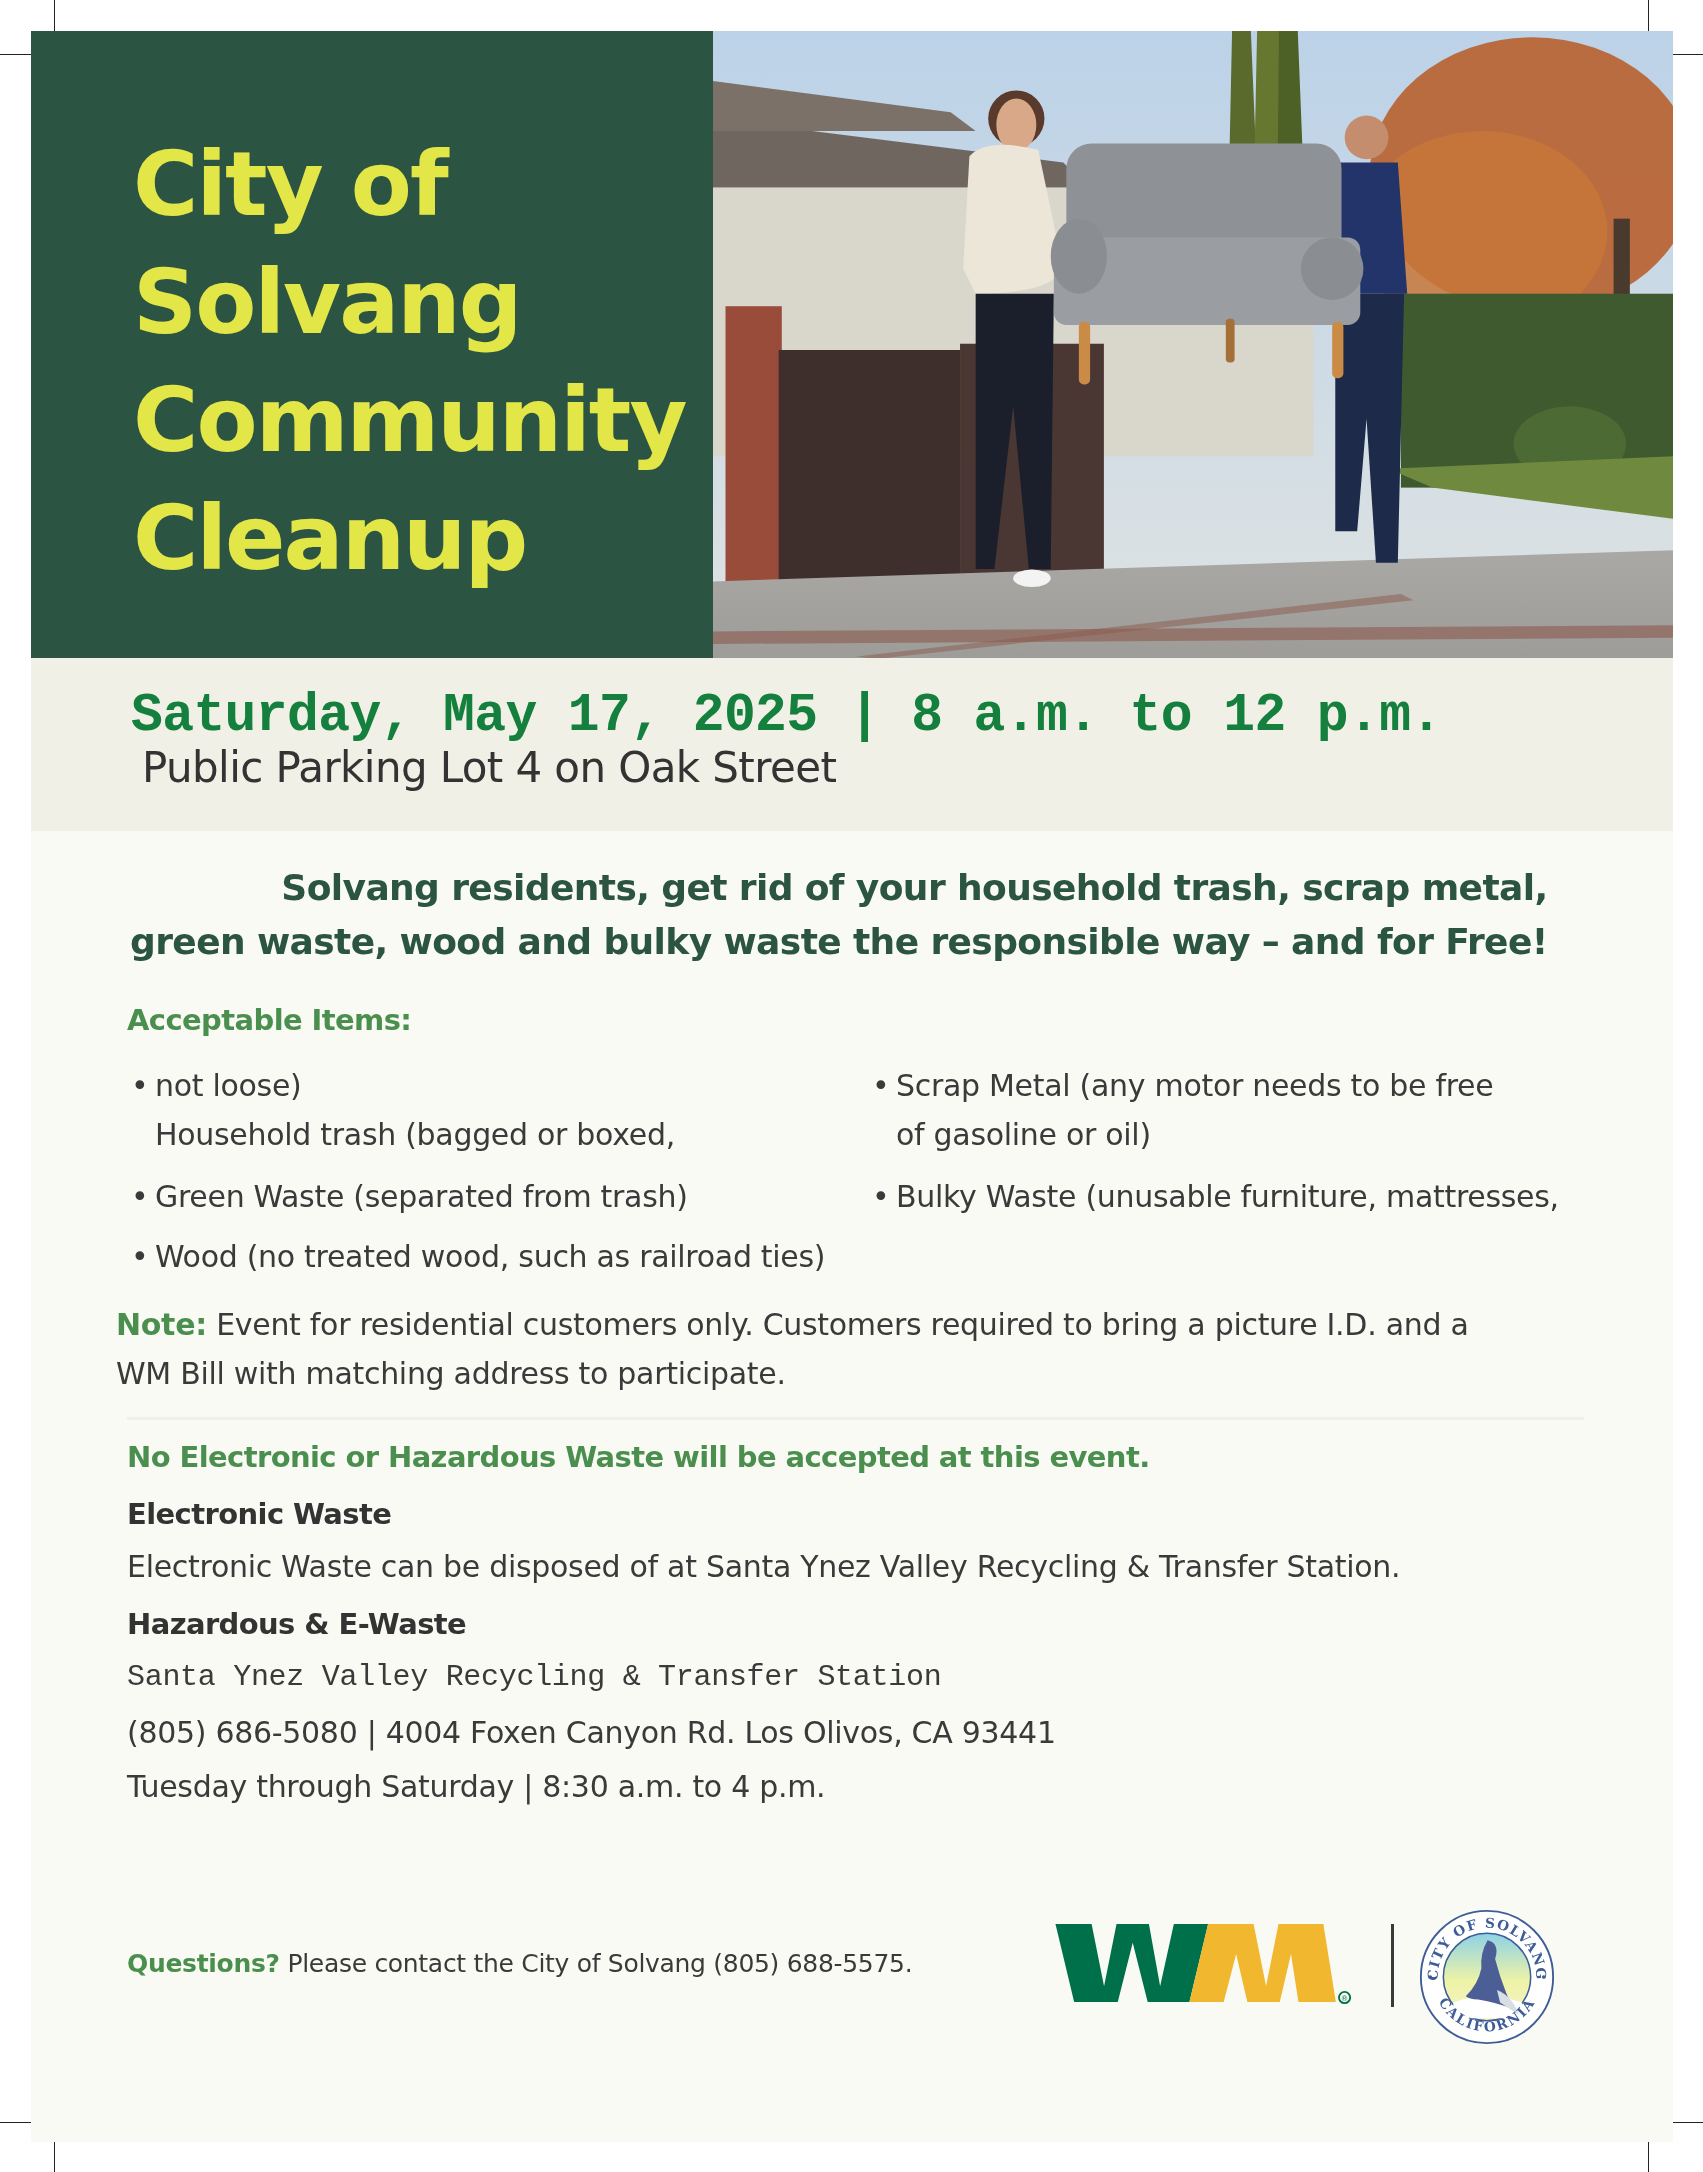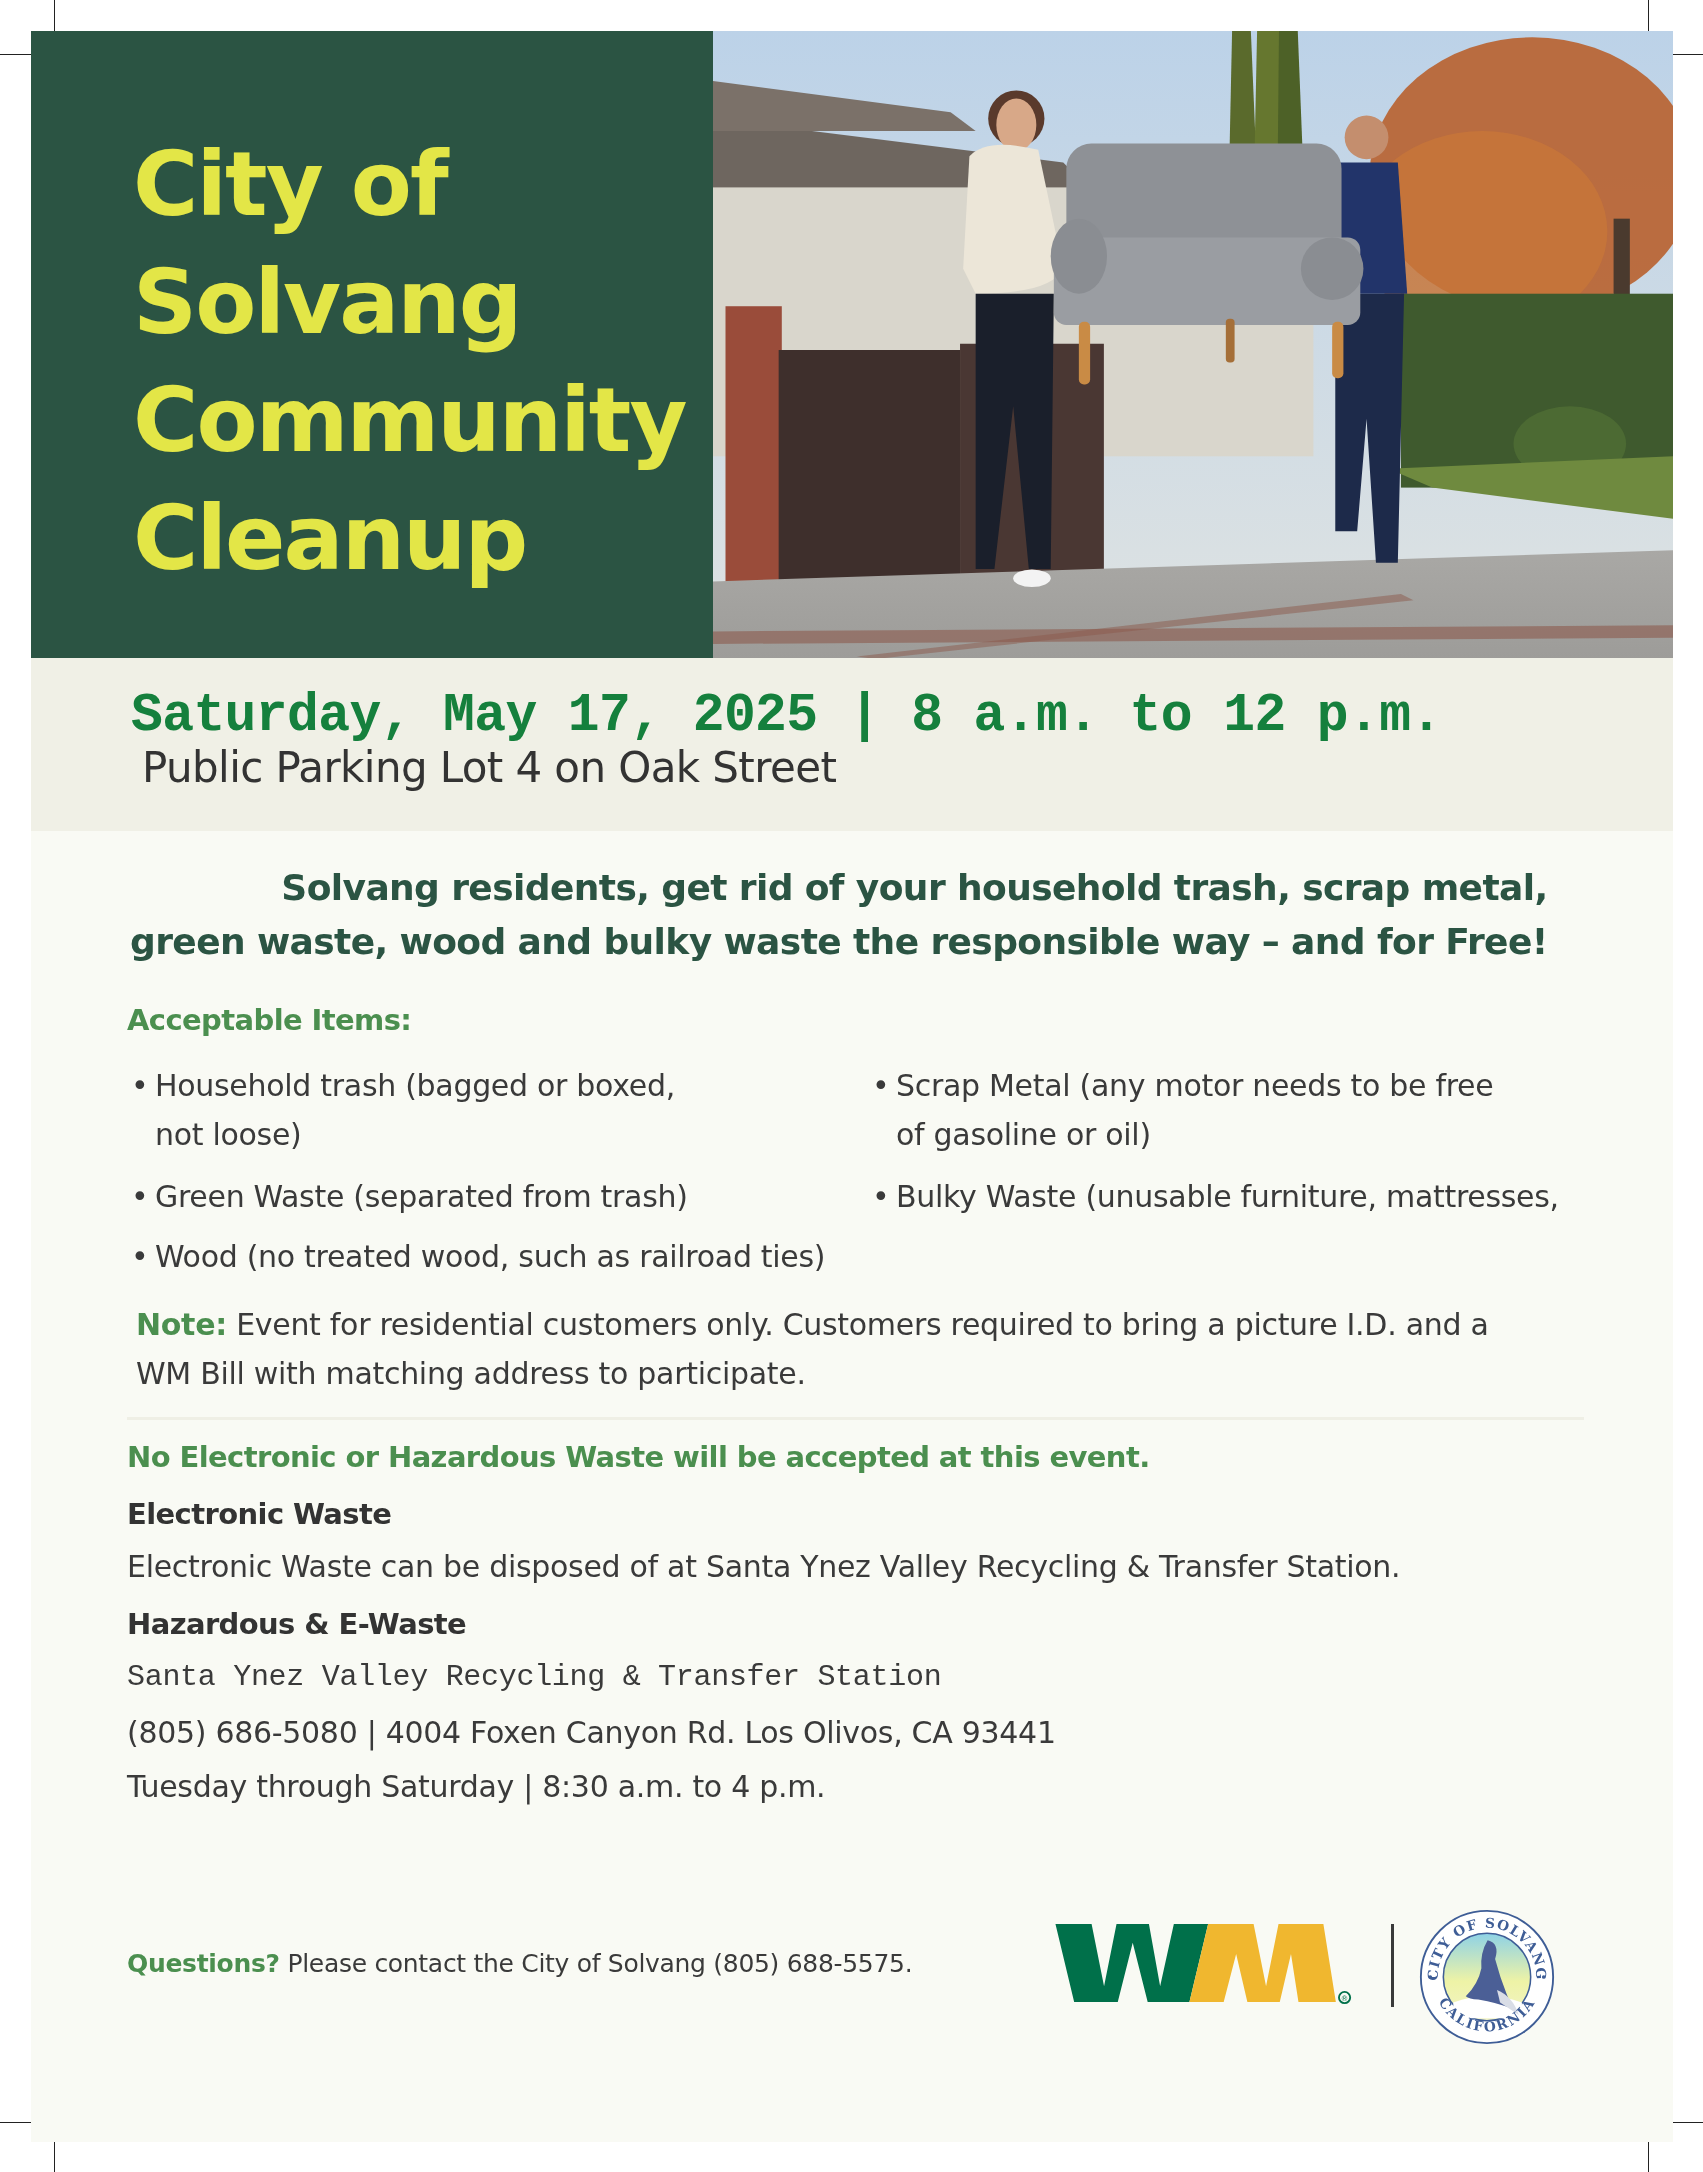--- a/index.html
+++ b/index.html
@@ -17,21 +17,21 @@
   .abs { position:absolute; white-space:nowrap; }
   .date { left:131px; top:686px; font-size:53px; font-weight:bold; color:#15803d; font-family:Liberation Mono, monospace; letter-spacing:-0.6px; }
   .loc { left:130px; top:743px; font-size:42px; color:#333; font-family:"DejaVu Sans", sans-serif; font-weight:normal; letter-spacing:-0.6px;margin-left:12px; }
   .intro { left:130px; top:861px; font-size:36px; line-height:54px; font-weight:bold; color:#2b5443; font-family:"DejaVu Sans", sans-serif; letter-spacing:-0.6px;text-align:right; }
   .intro span { display:block; }
   .green-h { color:#4b8f4f; font-weight:bold; font-family:"DejaVu Sans", sans-serif; }
   .acc { left:127px; top:1003px; font-size:29px; letter-spacing:-0.6px; }
   .li { position:absolute; font-size:30px; line-height:49px; color:#3a3a3a; font-family:"DejaVu Sans", sans-serif; white-space:nowrap; letter-spacing:-0.3px; }
   .li .bullet { position:absolute; left:-24px; top:0; }
   .li span.t { display:block; }
-  .note { left:136px; top:1300px; font-size:30px; line-height:49px; font-family:"DejaVu Sans", sans-serif; letter-spacing:-0.3px; }
+  .note { left:116px; top:1300px; font-size:30px; line-height:49px; font-family:"DejaVu Sans", sans-serif; letter-spacing:-0.3px; }
   .divider { position:absolute; left:127px; top:1417px; width:1457px; height:2.5px; background:#efefe5; }
   .noe { left:127px; top:1440px; font-size:29px; letter-spacing:-0.6px; }
   .bh { font-size:29px; font-weight:bold; color:#333; font-family:"DejaVu Sans", sans-serif; letter-spacing:-0.6px; }
   .bt { font-size:30px; color:#3a3a3a; font-family:"DejaVu Sans", sans-serif; letter-spacing:-0.3px; }
   .q { left:127px; top:1949px; font-size:25px; font-family:"DejaVu Sans", sans-serif; color:#3a3a3a; letter-spacing:-0.3px; }
   .q b { color:#4b8f4f; }
   .wm { position:absolute; left:1055px; top:1924px; width:300px; height:81px; }
   .logo-div { position:absolute; left:1391px; top:1924px; width:2.5px; height:83px; background:#3a3a3a; }
   .seal { position:absolute; left:1419px; top:1909px; width:136px; height:136px; }
 </style>
@@ -126,22 +126,22 @@
 
 <div class="abs intro">
   <span>Solvang residents, get rid of your household trash, scrap metal,</span>
   <span>green waste, wood and bulky waste the responsible way – and for Free!</span>
 </div>
 
 <div class="abs green-h acc">Acceptable Items:</div>
 
 <div class="li" style="left:155px;top:1061px;">
   <span class="bullet">•</span>
+  <span class="t">not loose)</span>
   <span class="t">Household trash (bagged or boxed,</span>
-  <span class="t">not loose)</span>
 </div>
 <div class="li" style="left:155px;top:1172px;">
   <span class="bullet">•</span>
   <span class="t">Green Waste (separated from trash)</span>
 </div>
 <div class="li" style="left:155px;top:1232px;">
   <span class="bullet">•</span>
   <span class="t">Wood (no treated wood, such as railroad ties)</span>
 </div>
 

